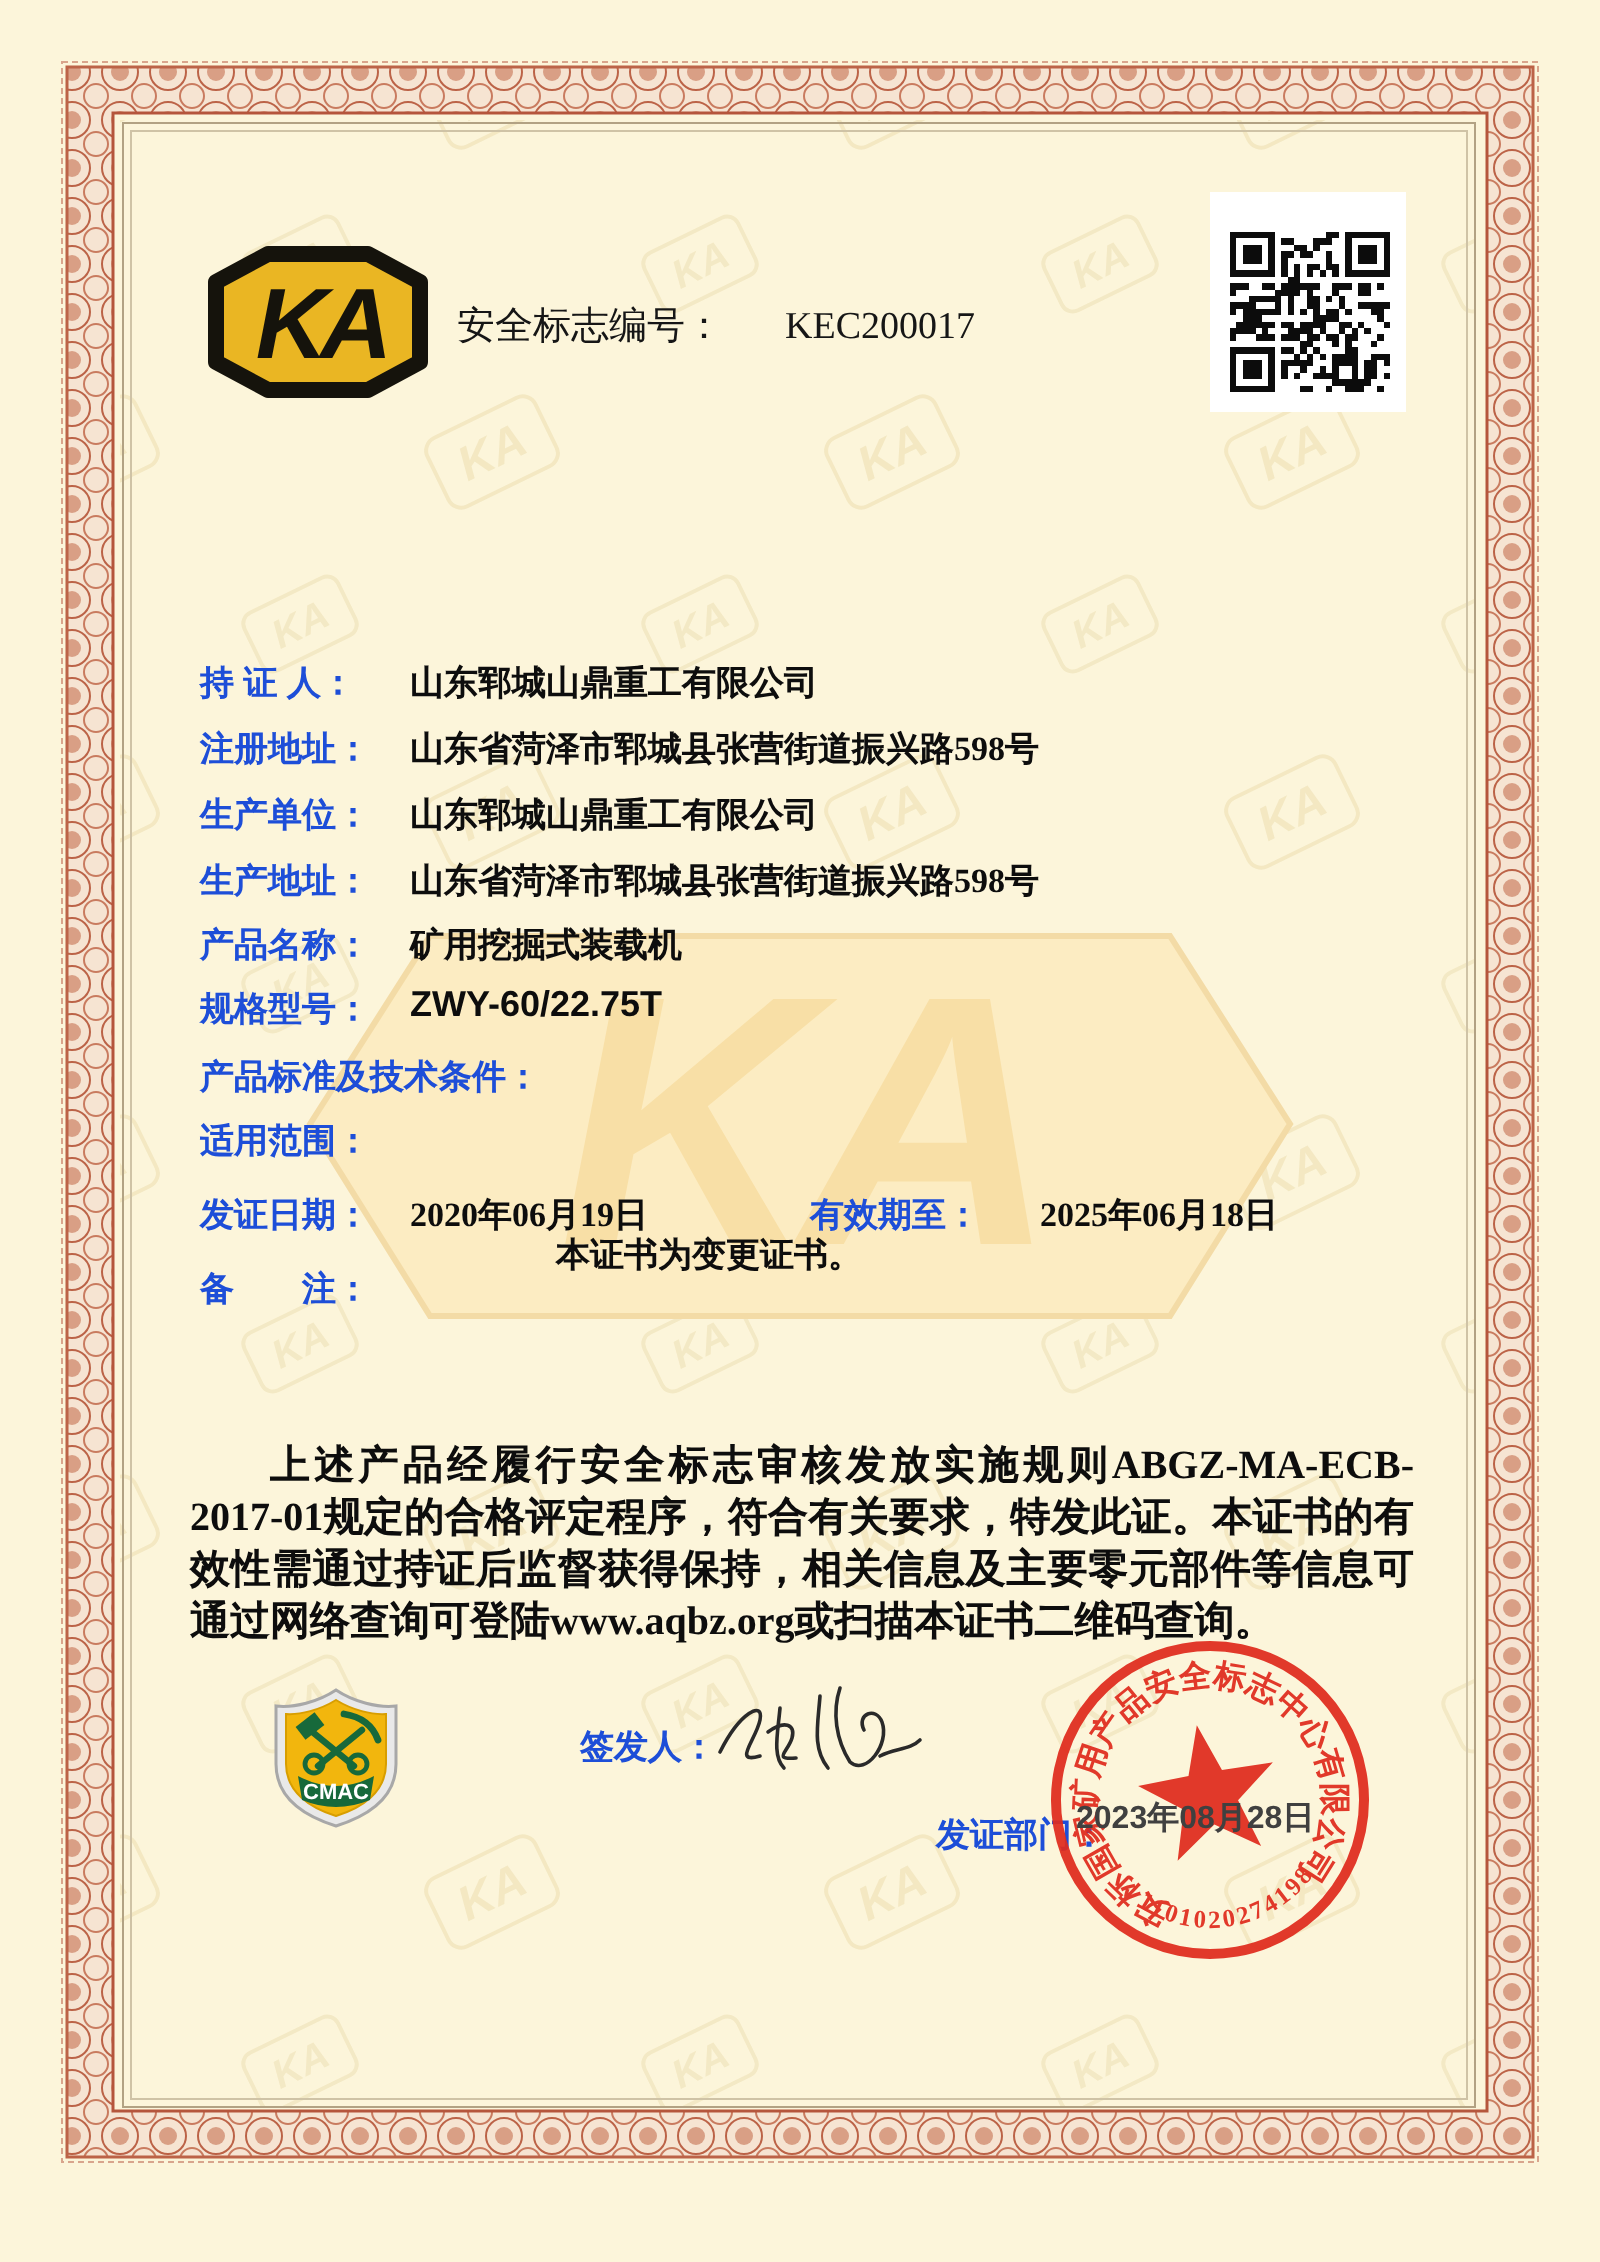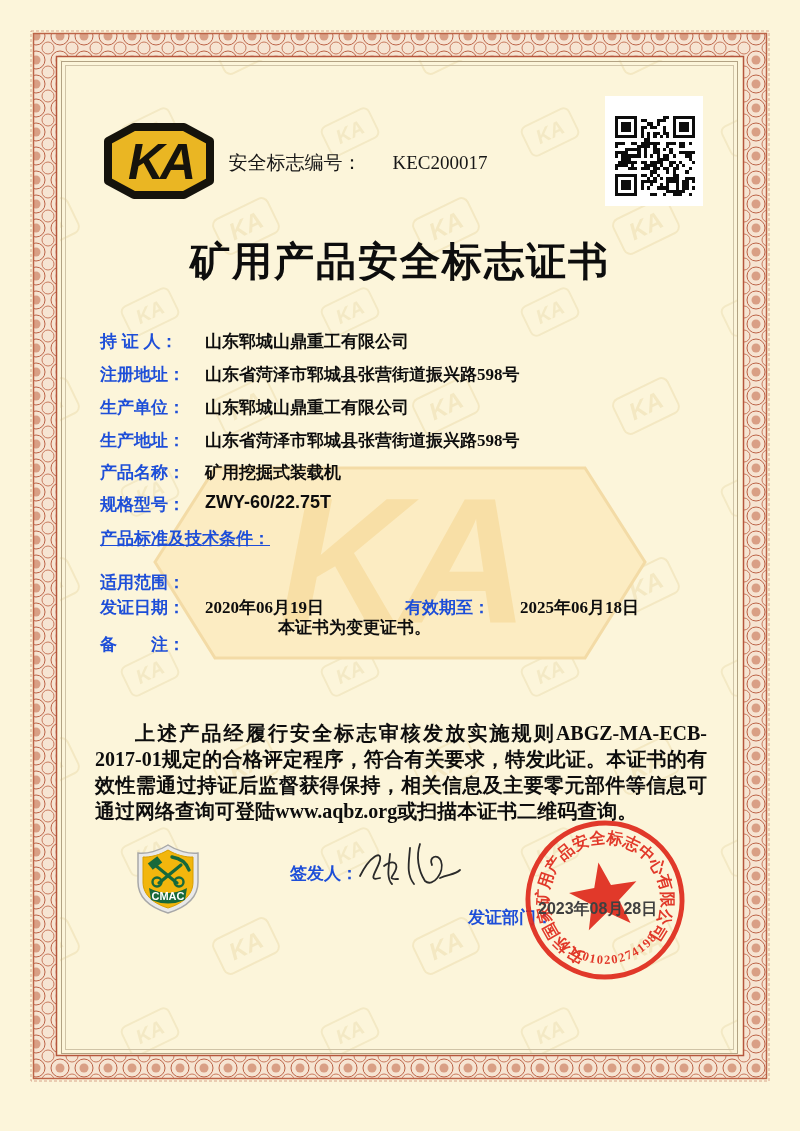--- a/index.html
+++ b/index.html
@@ -390,43 +390,42 @@
         <rect x="11" y="24" width="1" height="1" fill="#0c0c0c"></rect>
         <rect x="12" y="24" width="1" height="1" fill="#0c0c0c"></rect>
         <rect x="15" y="24" width="1" height="1" fill="#0c0c0c"></rect>
         <rect x="18" y="24" width="1" height="1" fill="#0c0c0c"></rect>
         <rect x="19" y="24" width="1" height="1" fill="#0c0c0c"></rect>
         <rect x="20" y="24" width="1" height="1" fill="#0c0c0c"></rect>
         <rect x="23" y="24" width="1" height="1" fill="#0c0c0c"></rect>
       </svg>
   </div>
 
-  <div class="abs title">矿用产品安全标志证书</div>
 
   <span class="abs lbl" style="left:100px;top:330px;">持 证 人：</span>
   <span class="abs val" style="left:205px;top:330px;">山东郓城山鼎重工有限公司</span>
 
   <span class="abs lbl" style="left:100px;top:363px;">注册地址：</span>
   <span class="abs val" style="left:205px;top:363px;">山东省菏泽市郓城县张营街道振兴路598号</span>
 
   <span class="abs lbl" style="left:100px;top:396px;">生产单位：</span>
   <span class="abs val" style="left:205px;top:396px;">山东郓城山鼎重工有限公司</span>
 
   <span class="abs lbl" style="left:100px;top:429px;">生产地址：</span>
   <span class="abs val" style="left:205px;top:429px;">山东省菏泽市郓城县张营街道振兴路598号</span>
 
   <span class="abs lbl" style="left:100px;top:461px;font-family:Liberation Mono, monospace;">产品名称：</span>
   <span class="abs val" style="left:205px;top:461px;">矿用挖掘式装载机</span>
 
   <span class="abs lbl" style="left:100px;top:493px;">规格型号：</span>
   <span class="abs val latin" style="left:205px;top:492px;">ZWY-60/22.75T</span>
 
-  <span class="abs lbl" style="left:100px;top:527px;text-decoration:underline;">产品标准及技术条件：</span>
-
-  <span class="abs lbl" style="left:100px;top:559px;margin-top:12px;">适用范围：</span>
+  <span class="abs lbl" style="left:100px;top:527px;">产品标准及技术条件：</span>
+
+  <span class="abs lbl" style="left:100px;top:559px;">适用范围：</span>
 
   <span class="abs lbl" style="left:100px;top:596px;">发证日期：</span>
   <span class="abs val" style="left:205px;top:596px;">2020年06月19日</span>
   <span class="abs lbl" style="left:405px;top:596px;">有效期至：</span>
   <span class="abs val" style="left:520px;top:596px;">2025年06月18日</span>
 
   <span class="abs lbl" style="left:100px;top:633px;">备　　注：</span>
   <span class="abs val" style="left:278px;top:616px;">本证书为变更证书。</span>
 
   <div class="abs para">上述产品经履行安全标志审核发放实施规则ABGZ-MA-ECB-2017-01规定的合格评定程序，符合有关要求，特发此证。本证书的有效性需通过持证后监督获得保持，相关信息及主要零元部件等信息可通过网络查询可登陆www.aqbz.org或扫描本证书二维码查询。</div>

